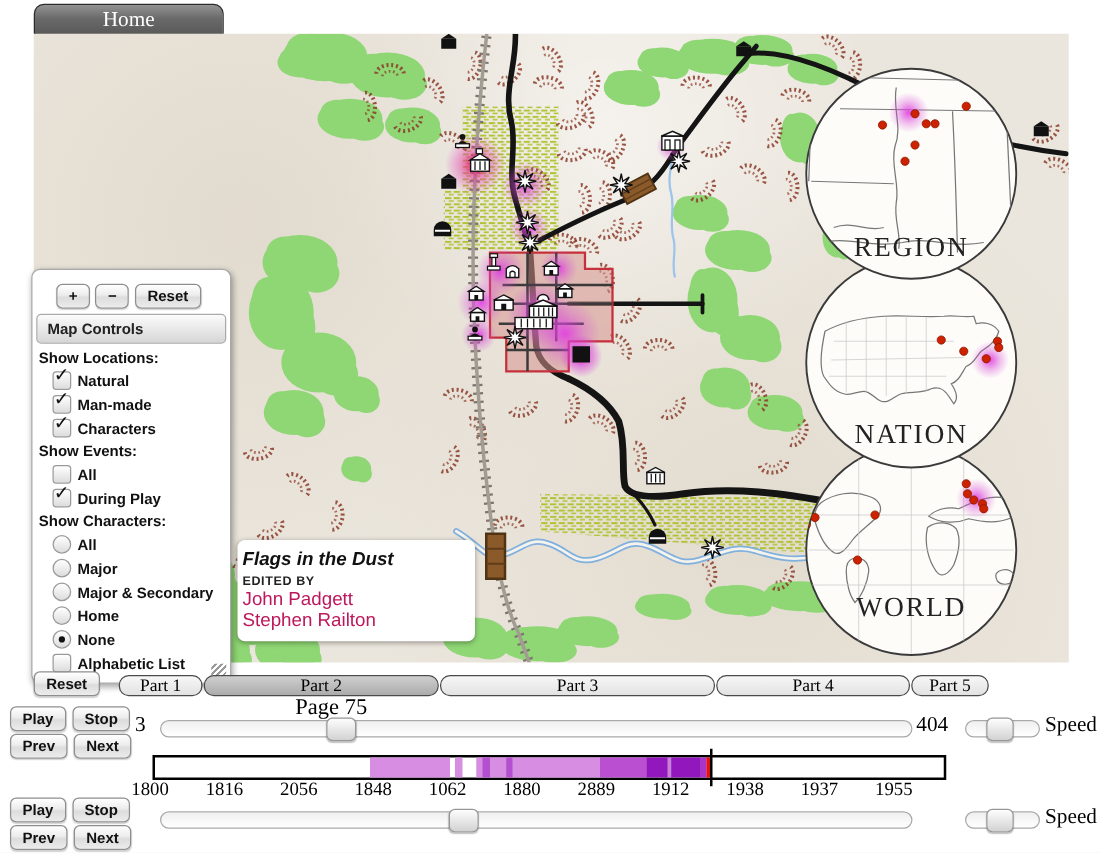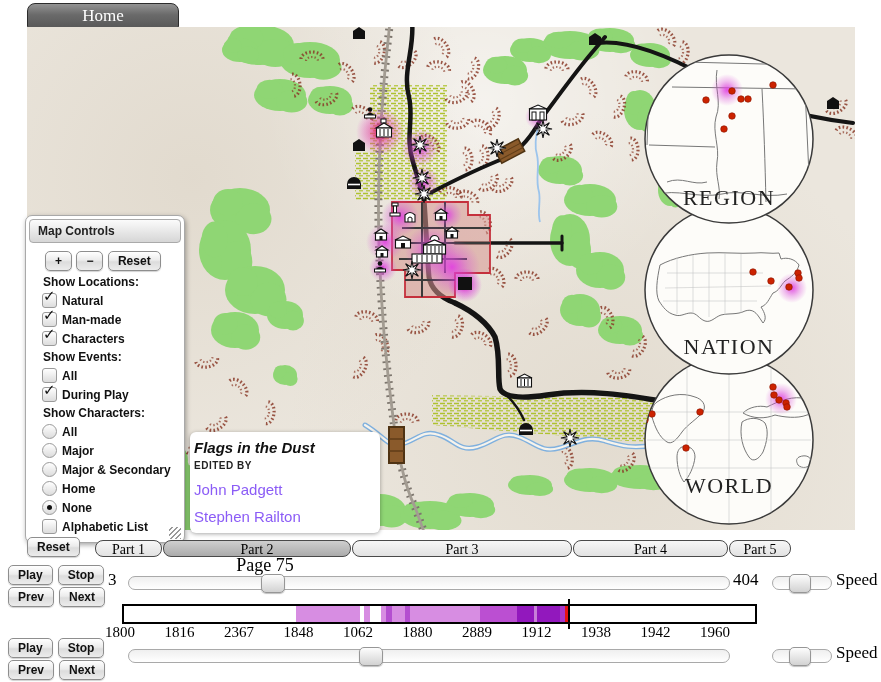--- a/index.html
+++ b/index.html
@@ -23,37 +23,37 @@
   
   #map-controls{position:absolute;left:25px;top:215px;width:160px;background:#fff;
     border:1px solid #a9a9a9;border-radius:7px;box-shadow:1px 2px 5px rgba(0,0,0,.35);
     padding:3px 3px 4px 3px;box-sizing:border-box;}
   #mc-title{background:linear-gradient(#fbfbfb,#d6d6d6);border:1px solid #aaa;border-radius:4px;
     font-size:12px;font-weight:bold;color:#222;padding:4px 8px;}
   #mc-zoomrow{margin:8px 0 4px 16px;}
   .abtn{display:inline-block;background:linear-gradient(#ffffff,#ececec 45%,#dcdcdc 55%,#ececec);
     border:1px solid #8e8e8e;border-radius:5px;font-size:12px;font-weight:bold;color:#111;
     padding:2px 9px;box-shadow:0 1px 1px rgba(0,0,0,.18);cursor:pointer;text-align:center;}
-  .mc-head{font-size:12px;font-weight:bold;color:#111;margin:4px 0 2px 14px;}
+  .mc-head{font-size:12px;font-weight:bold;color:#111;margin:4px 0 2px 2px;}
   .mc-item{display:flex;align-items:center;margin:4px 0 4px 13px;font-size:12px;font-weight:bold;color:#111;}
   .cb{position:relative;width:13px;height:13px;border:1px solid #9a9a9a;border-radius:3px;
     background:linear-gradient(#fff,#dcdcdc);margin-right:5px;flex:0 0 auto;}
   .rb{position:relative;width:13px;height:13px;border:1px solid #9a9a9a;border-radius:50%;
     background:linear-gradient(#fff,#dcdcdc);margin-right:5px;flex:0 0 auto;}
   .cb .mark{position:absolute;left:0;top:-7px;font-size:15px;font-weight:bold;color:#111;}
   .rb .dot{position:absolute;left:4px;top:4px;width:5px;height:5px;border-radius:50%;background:#111;}
   #mc-resize{position:absolute;right:3px;bottom:3px;width:12px;height:12px;
     background:repeating-linear-gradient(135deg,transparent 0 2px,#999 2px 3.5px);cursor:nwse-resize;}
 
   
   #credits-box{position:absolute;left:190px;top:432px;width:190px;background:#fff;border-radius:6px;
     box-shadow:0 1px 4px rgba(0,0,0,.35);text-align:left;padding:7px 4px 8px 4px;box-sizing:border-box;}
   #cb-title{font-size:15px;font-weight:bold;font-style:italic;color:#111;}
   #cb-sub{font-size:10px;font-weight:bold;letter-spacing:.5px;color:#222;margin-top:4px;}
-  .cb-name{font-size:15px;color:#8b5cf6;margin-top:10px;}
+  .cb-name{font-size:15px;color:#be185d;margin-top:0;}
 
   
   .serif{font-family:"Liberation Serif","DejaVu Serif",serif;color:#000;}
   #reset-main{position:absolute;left:27px;top:537px;}
   #parts-row{position:absolute;left:95px;top:540px;height:17px;}
   .part{position:absolute;top:0;height:17px;line-height:17px;text-align:center;
     font-family:"Liberation Serif","DejaVu Serif",serif;font-size:14px;color:#000;
     background:linear-gradient(#f7f7f7,#e2e2e2);border:1px solid #4a4a4a;border-radius:8px;
     box-sizing:border-box;cursor:pointer;}
   .part.active{background:linear-gradient(#cfcfcf,#ababab);}
@@ -685,26 +685,26 @@
             <circle cx="721" cy="72" r="3.3" fill="#cc2200" stroke="#8a1600" stroke-width="0.6"></circle>
             <circle cx="705" cy="89" r="3.3" fill="#cc2200" stroke="#8a1600" stroke-width="0.6"></circle>
             <circle cx="697" cy="102" r="3.3" fill="#cc2200" stroke="#8a1600" stroke-width="0.6"></circle>
           </g>
           <text x="702" y="178" text-anchor="middle" fill="#222" font-family="Liberation Serif, DejaVu Serif, serif" font-size="22px" letter-spacing="1.5">REGION</text>
         </g>
       </svg>
   </div>
 
   <div id="map-controls">
-    <div id="mc-title">Map Controls</div>
     <div id="mc-zoomrow">
       <span class="abtn">+</span>
       <span class="abtn">−</span>
       <span class="abtn">Reset</span>
     </div>
+    <div id="mc-title">Map Controls</div>
     <div id="mc-body">
         <div class="mc-head">Show Locations:</div>
         <div class="mc-item">
           <span class="cb">
             <span class="mark">✓</span>
           </span>
           <span>Natural</span>
         </div>
         <div class="mc-item">
           <span class="cb">
@@ -806,29 +806,29 @@
       <div class="tseg" style="left: 41.5577%; width: 0.87795%; background: rgb(180, 79, 208);"></div>
       <div class="tseg" style="left: 44.4842%; width: 0.87795%; background: rgb(180, 79, 208);"></div>
       <div class="tseg" style="left: 56.4829%; width: 5.853%; background: rgb(187, 79, 210);"></div>
       <div class="tseg" style="left: 62.3359%; width: 6.73095%; background: rgb(146, 24, 189);"></div>
       <div class="tseg" style="left: 65.0283%; width: 0.40971%; background: rgb(199, 127, 216);"></div>
       <div class="tseg" style="left: 69.0668%; width: 0.87795%; background: rgb(168, 53, 200);"></div>
     </div>
   <div id="tl-labels">
       <div class="tl-label serif" style="left: 135px;">1800</div>
       <div class="tl-label serif" style="left: 194.5px;">1816</div>
-      <div class="tl-label serif" style="left: 254px;">2367</div>
+      <div class="tl-label serif" style="left: 254px;">2056</div>
       <div class="tl-label serif" style="left: 313.5px;">1848</div>
       <div class="tl-label serif" style="left: 373px;">1062</div>
       <div class="tl-label serif" style="left: 432.5px;">1880</div>
       <div class="tl-label serif" style="left: 492px;">2889</div>
       <div class="tl-label serif" style="left: 551.5px;">1912</div>
       <div class="tl-label serif" style="left: 611px;">1938</div>
-      <div class="tl-label serif" style="left: 670.5px;">1942</div>
-      <div class="tl-label serif" style="left: 730px;">1960</div>
+      <div class="tl-label serif" style="left: 670.5px;">1937</div>
+      <div class="tl-label serif" style="left: 730px;">1955</div>
     </div>
 
   <div class="btngrp" style="left:8px;top:638px">
     <span class="abtn">Play</span>
     <span class="abtn">Stop</span>
   </div>
   <div class="btngrp" style="left:8px;top:660px">
     <span class="abtn">Prev</span>
     <span class="abtn">Next</span>
   </div>

